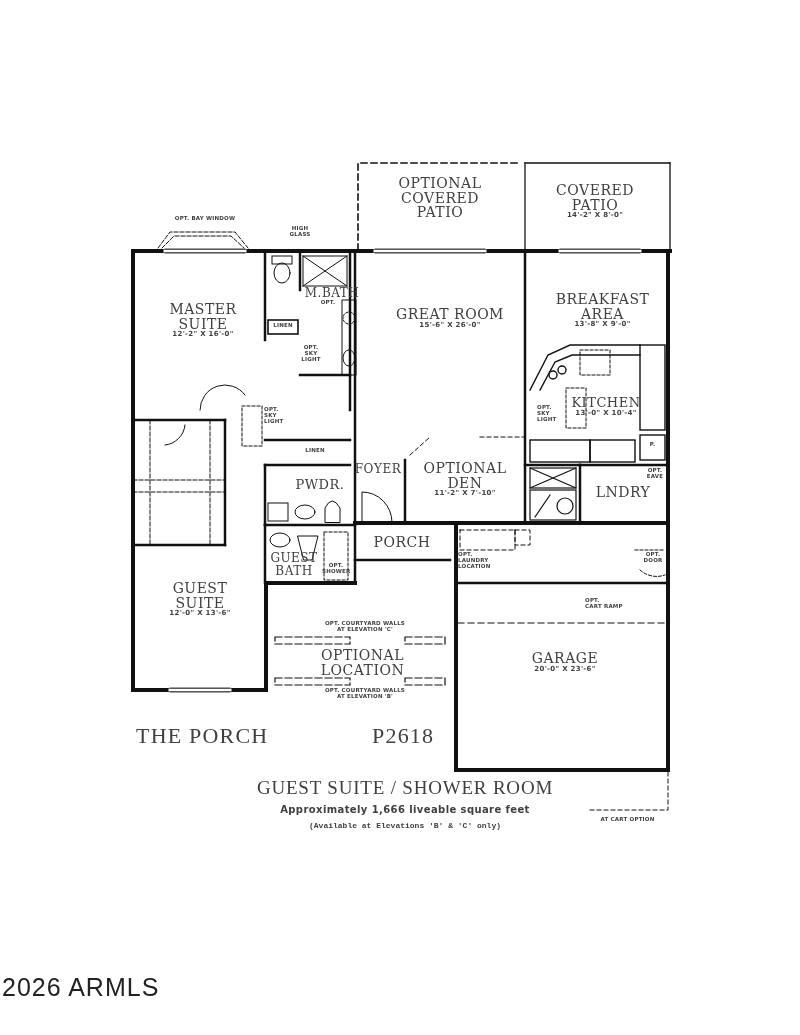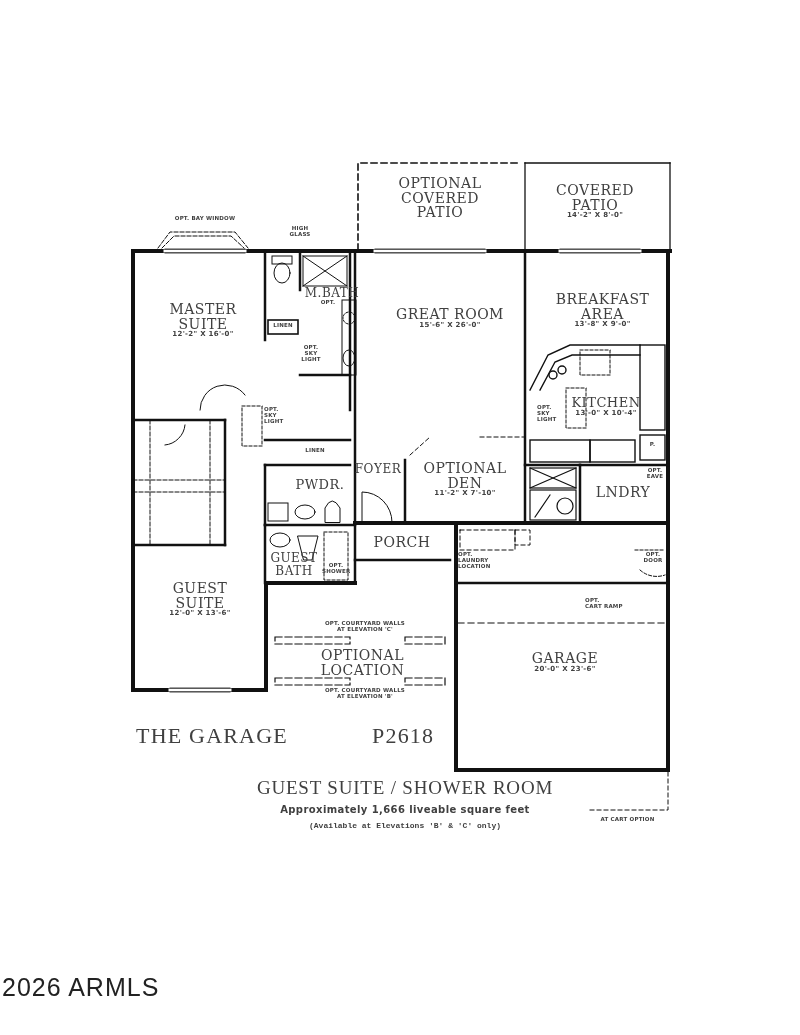--- a/index.html
+++ b/index.html
@@ -299,19 +299,19 @@
 <div class="lbl tiny" style="left:300px;top:621px;width:130px;">
   <div>OPT. COURTYARD WALLS</div>
   <div>AT ELEVATION 'C'</div>
 </div>
 <div class="lbl tiny" style="left:300px;top:688px;width:130px;">
   <div>OPT. COURTYARD WALLS</div>
   <div>AT ELEVATION 'B'</div>
 </div>
 <div class="lbl tiny" style="left:585px;top:817px;width:85px;">AT CART OPTION</div>
 
-<div class="lbl title" style="left:136px;top:724px;">THE GARAGE</div>
+<div class="lbl title" style="left:136px;top:724px;">THE PORCH</div>
 <div class="lbl title" style="left:372px;top:724px;text-align:center;">P2618</div>
 <div class="lbl sub" style="left:200px;top:778px;width:410px;">GUEST SUITE / SHOWER ROOM</div>
 <div class="lbl small" style="left:200px;top:805px;width:410px;">Approximately 1,666 liveable square feet</div>
 <div class="lbl xs" style="left:200px;top:822px;width:410px;font-family:Liberation Mono, monospace;">(Available at Elevations 'B' &amp; 'C' only)</div>
 
 <div class="lbl wm" style="left:2px;top:974px;">2026 ARMLS</div>
 
 </body></html>

